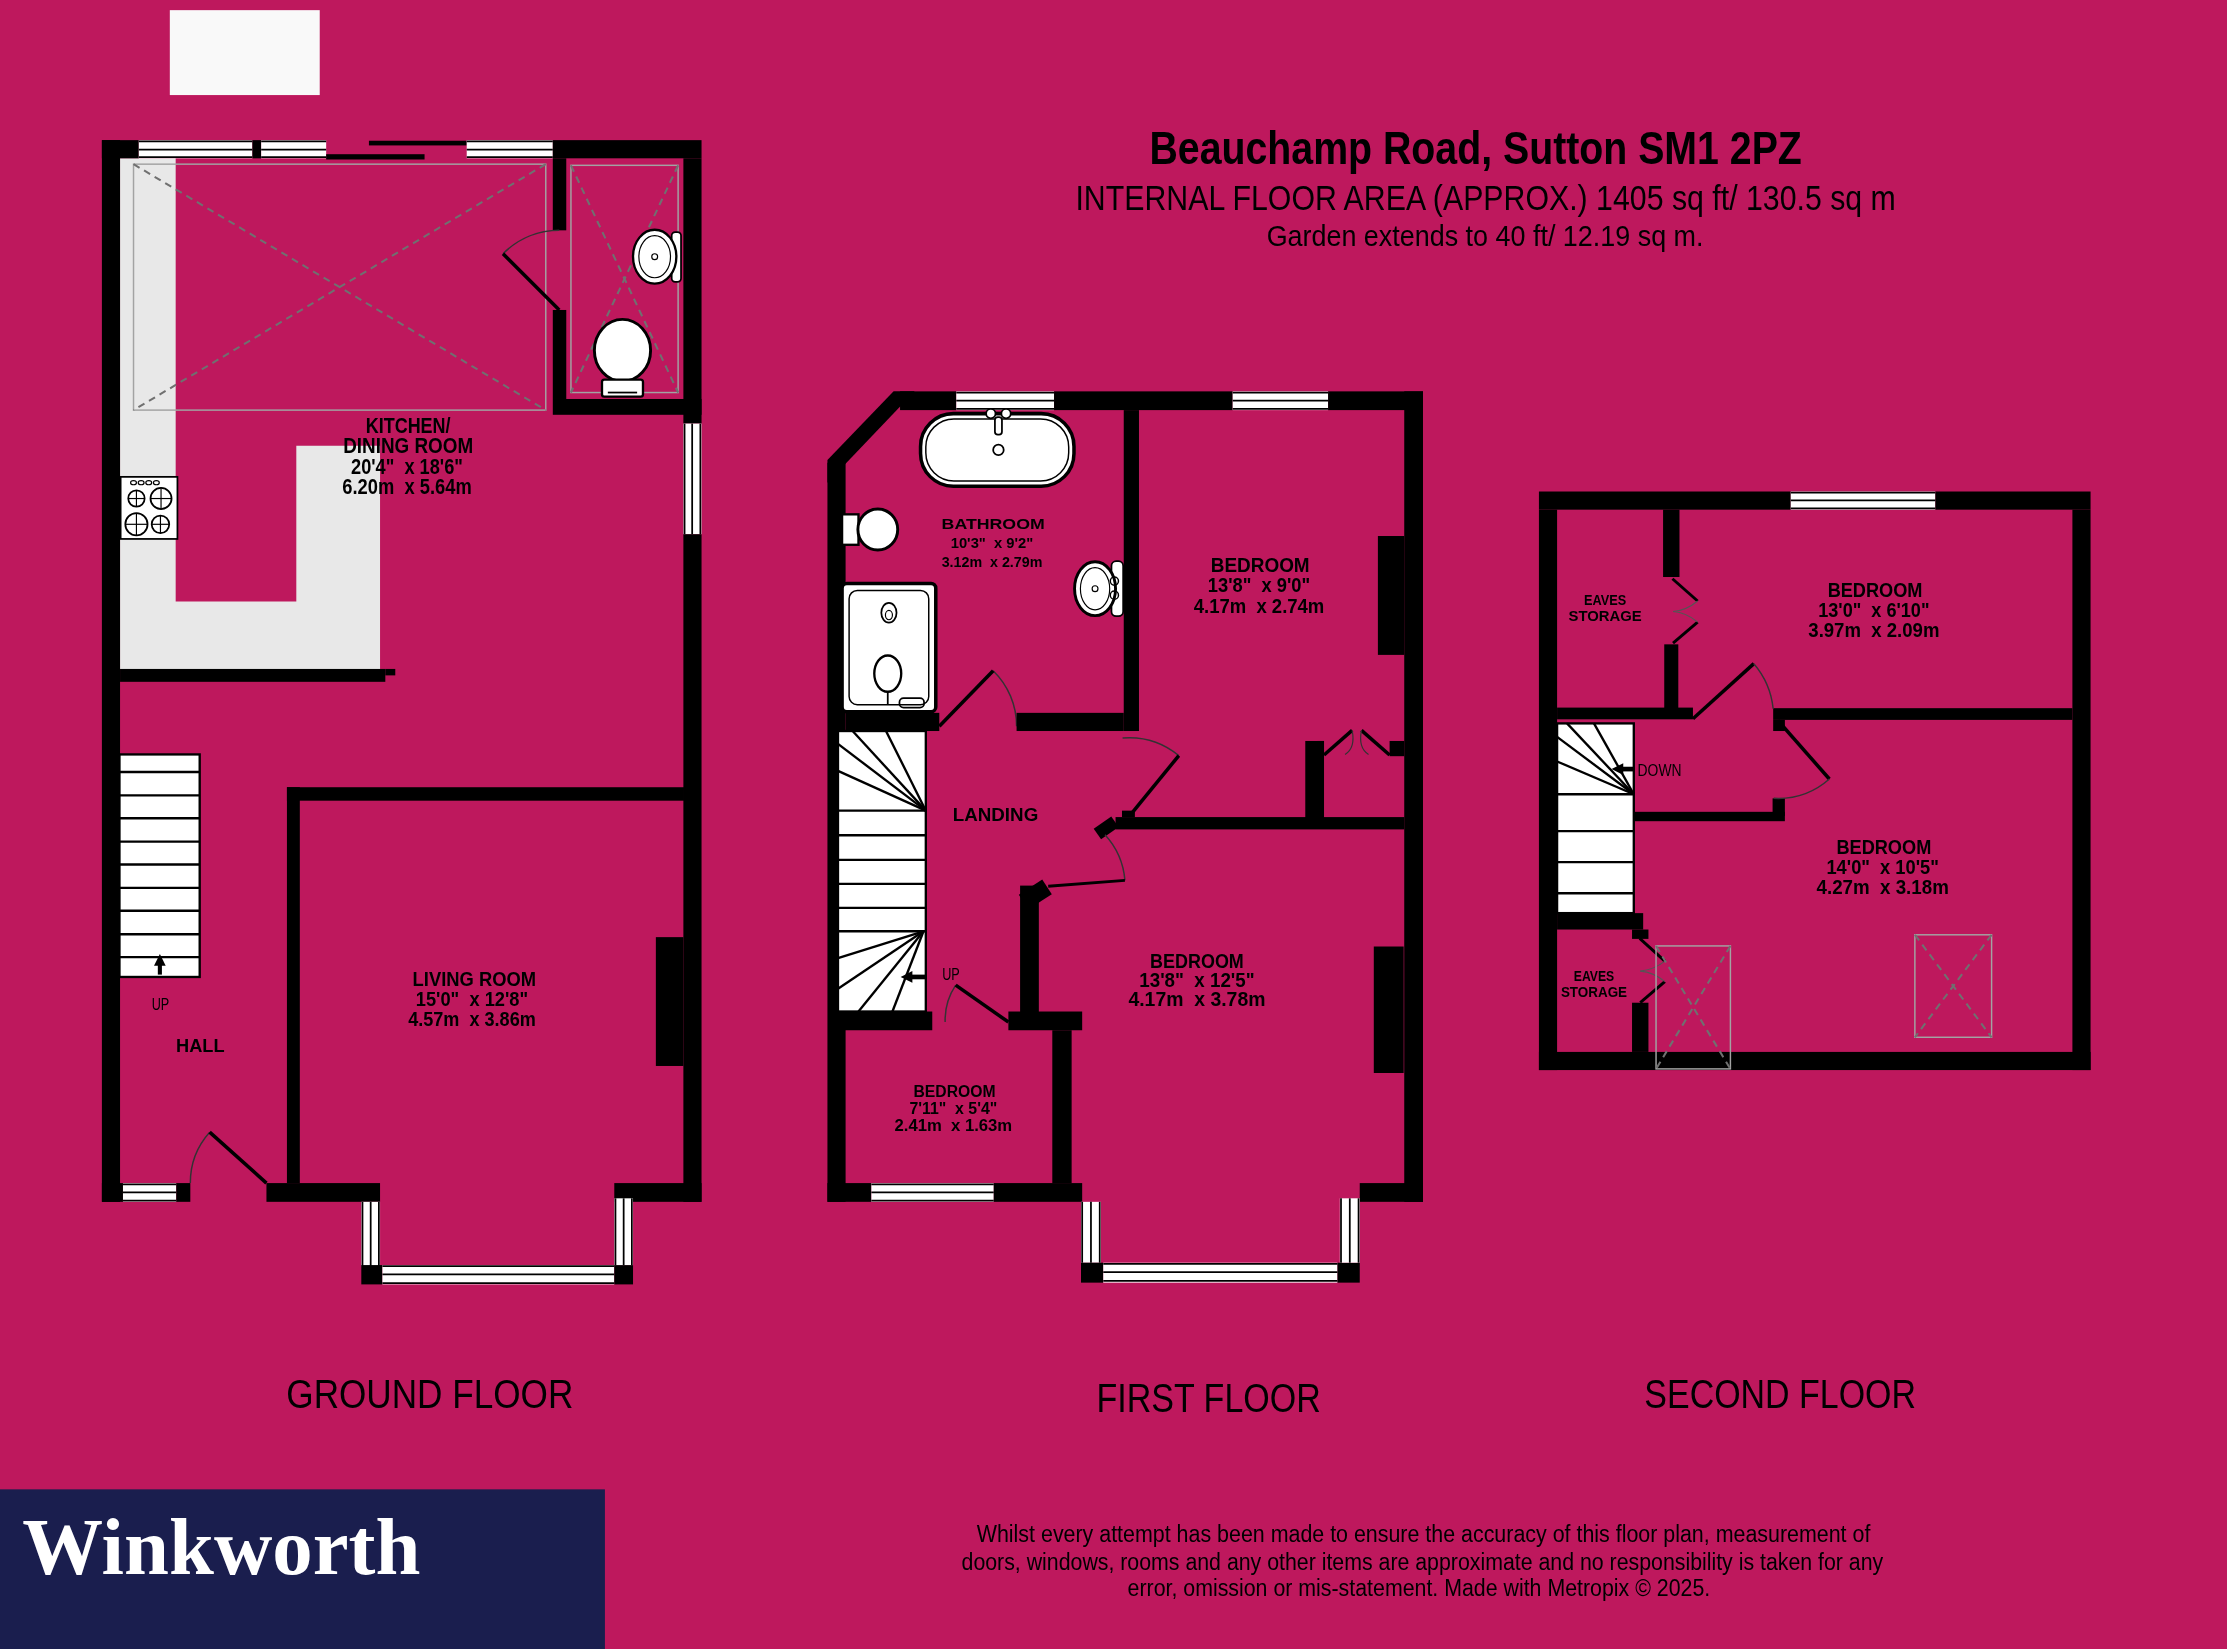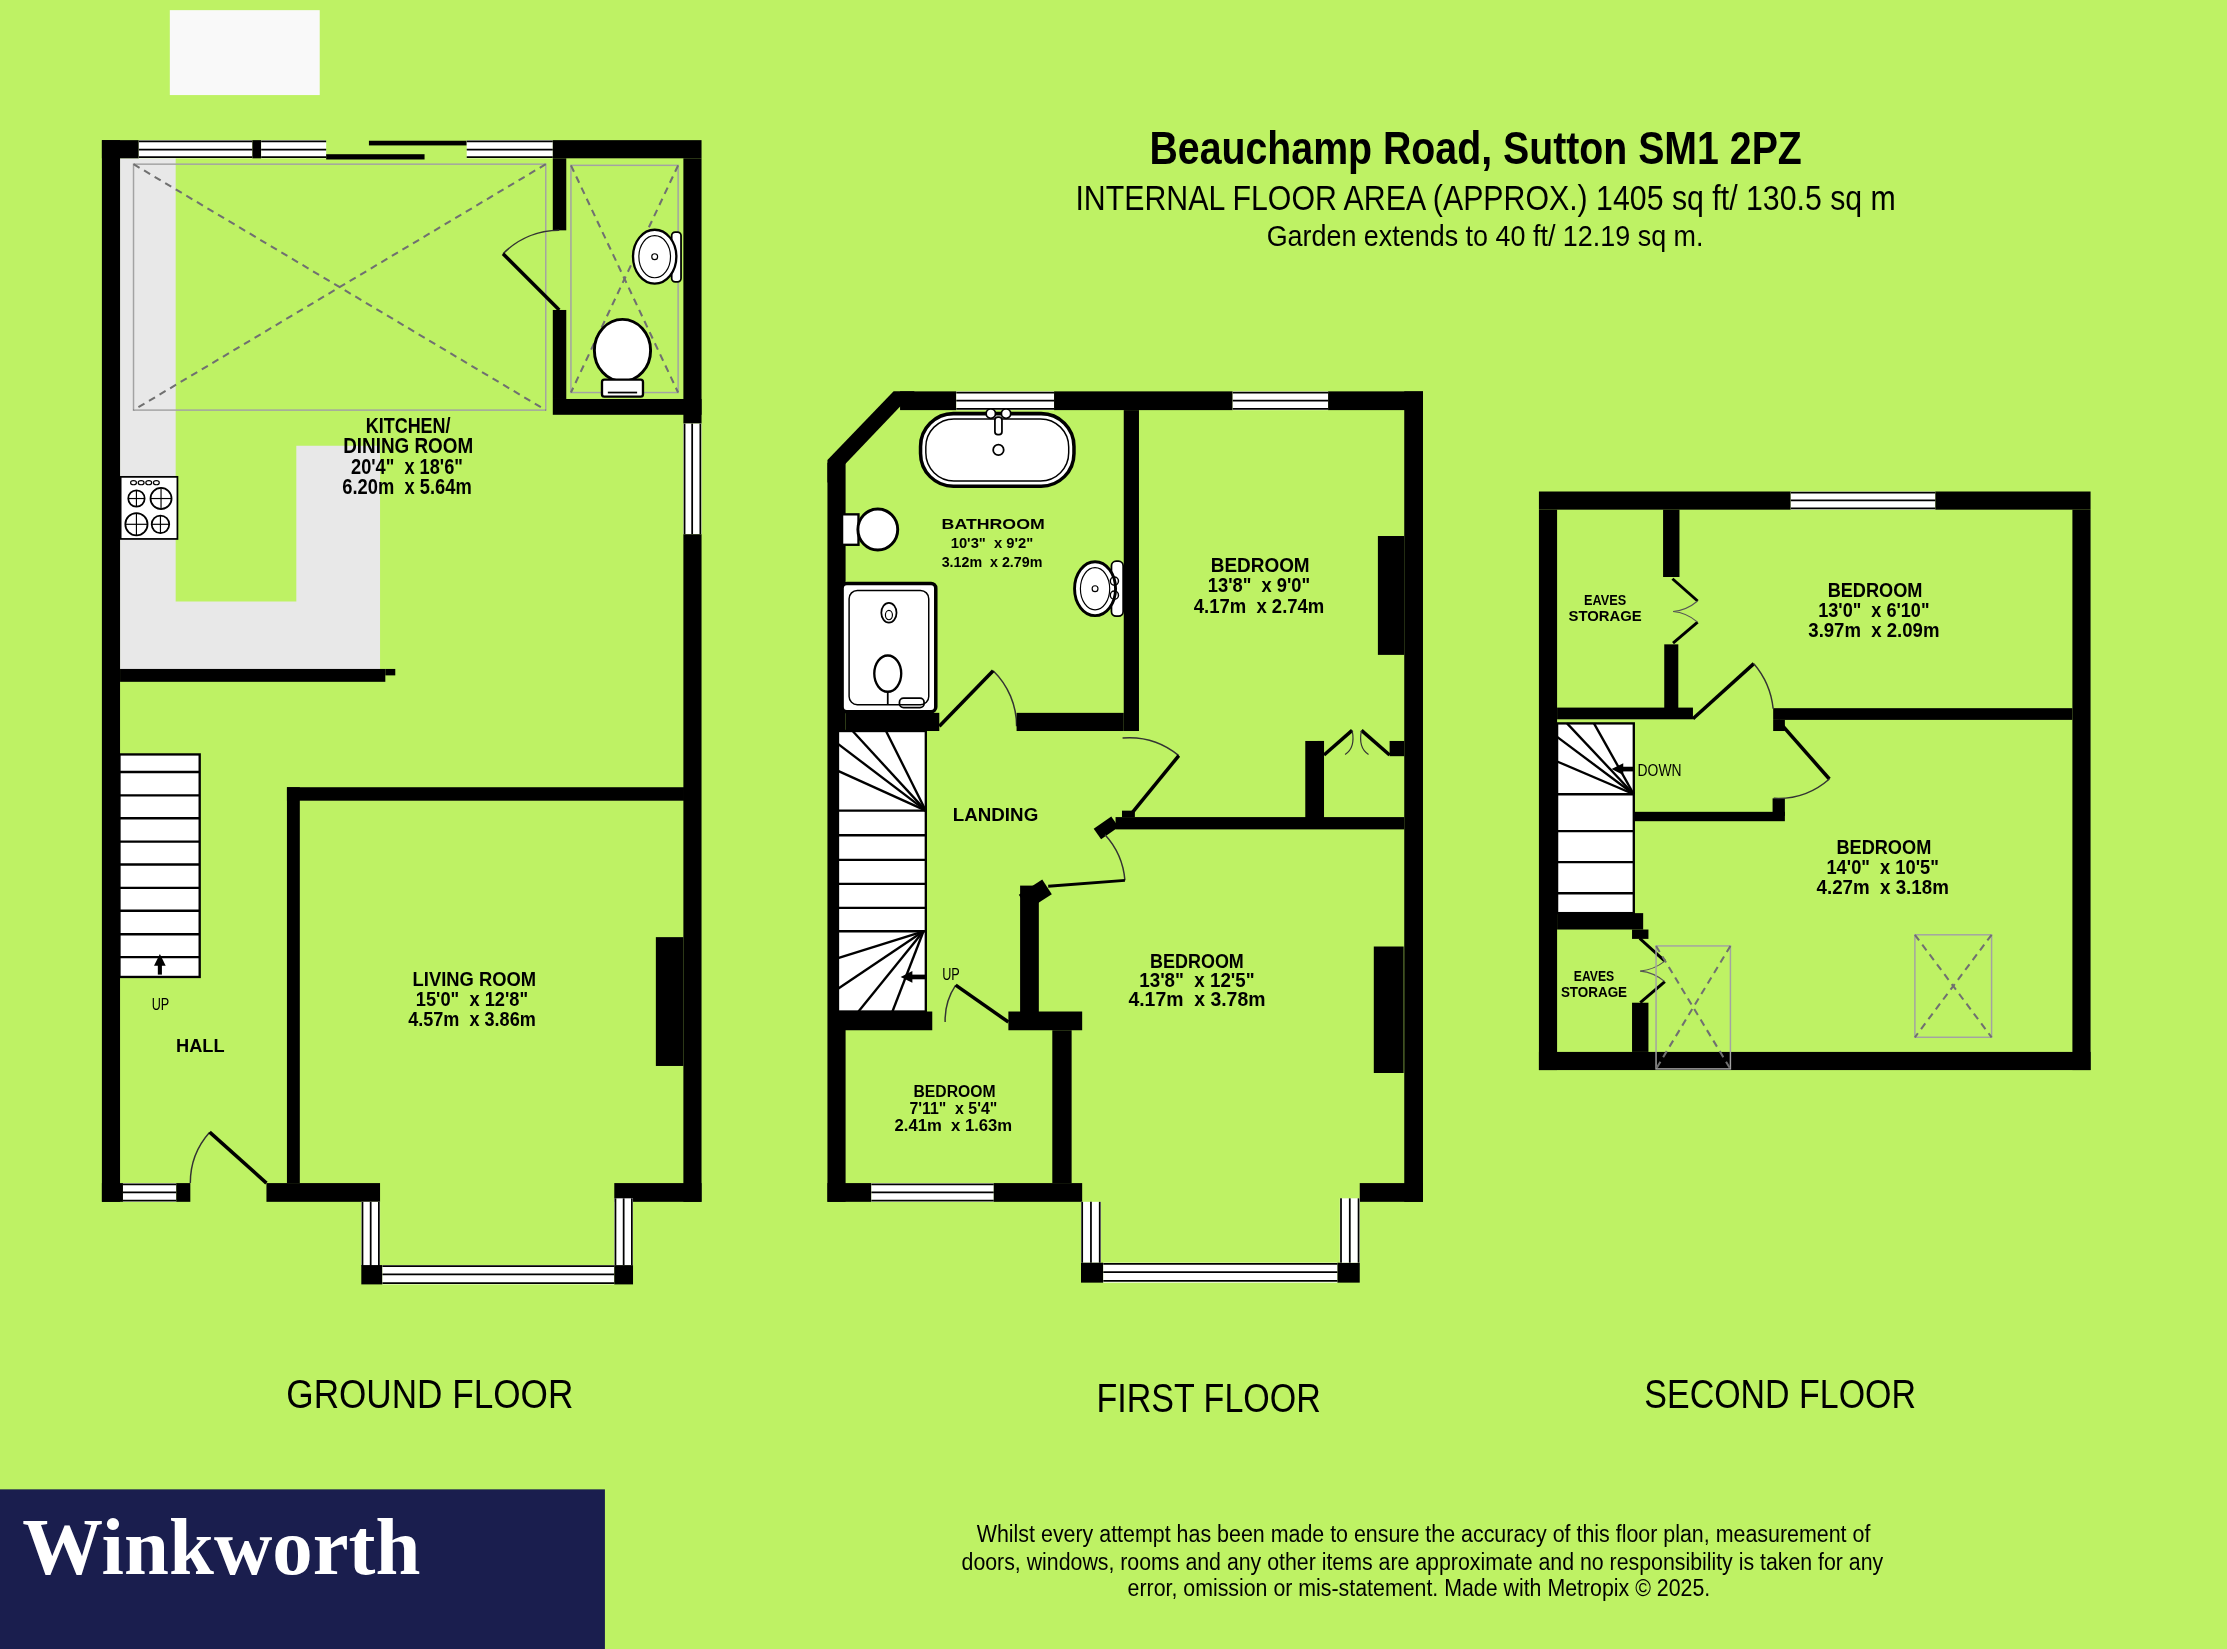--- a/index.html
+++ b/index.html
@@ -1,16 +1,16 @@
 <!DOCTYPE html>
 <html style="font-size:9.4px"><head>
 <meta charset="utf-8">
 <style>
   html,body{margin:0;padding:0;background:#fff;}
-  #page{position:relative;width:2227px;height:1650px;background:#bef264;overflow:hidden;}
+  #page{position:relative;width:2227px;height:1650px;background:#be185d;overflow:hidden;}
   svg{position:absolute;left:0;top:0;}
   text{font-family:"Liberation Sans", sans-serif;fill:#000;}
   .rl{font-weight:bold;}
 </style>
 </head>
 <body>
 <div id="page">
 <svg width="2227" height="1650" viewBox="0 0 3803 2817">
 
 <rect x="290" y="17" width="256" height="145" fill="#f9f9f9"></rect>

